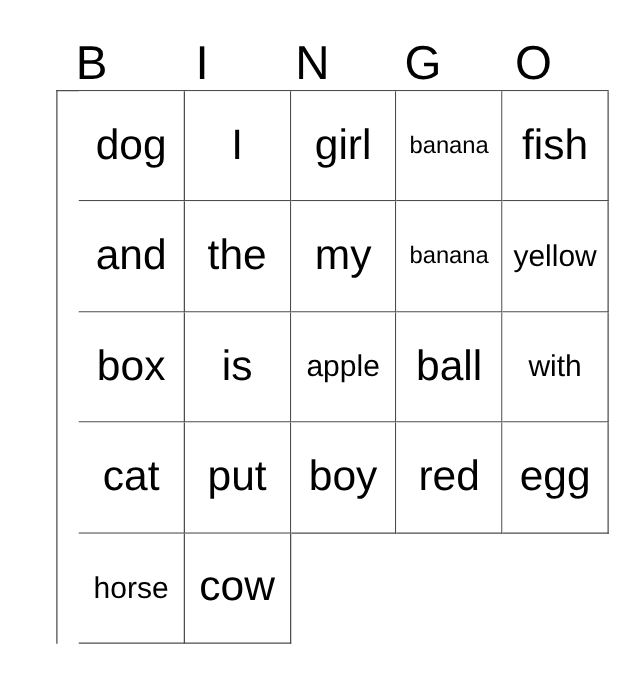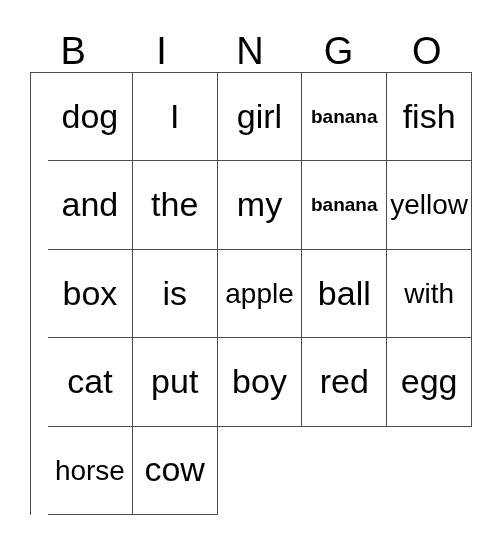--- a/index.html
+++ b/index.html
@@ -37,21 +37,21 @@
     line-height: 1.0;
     color: #000000;
     font-weight: 400;
     letter-spacing: 0;
     padding-bottom: 2px;
   }
 
   
   #grid {
     position: absolute;
-    left: 30px;
+    left: 45px;
     top: 72px;
     width: 442px;
     height: 443px;
     display: grid;
     grid-template-columns: repeat(5, 1fr);
     grid-template-rows: repeat(5, 1fr);
     border-top: 1px solid #4d4d4d;
     border-left: 1px solid #4d4d4d;
     background: #ffffff;
     padding-left: 17px;
@@ -69,22 +69,22 @@
 
   .cell-text {
     color: #000000;
     line-height: 1.05;
     white-space: nowrap;
     text-align: center;
   }
 
   
   .size-lg    { font-size: 34px; }
-  .size-md    { font-size: 28px; }
-  .size-sm    { font-size: 19px; font-weight: bold; }
+  .size-md    { font-size: 24px; }
+  .size-sm    { font-size: 19px; }
 </style>
 </head>
 <body>
 
 <div id="bingo-card">
 
   <div id="header-row">
     <div class="header-letter">B</div>
     <div class="header-letter">I</div>
     <div class="header-letter">N</div>

